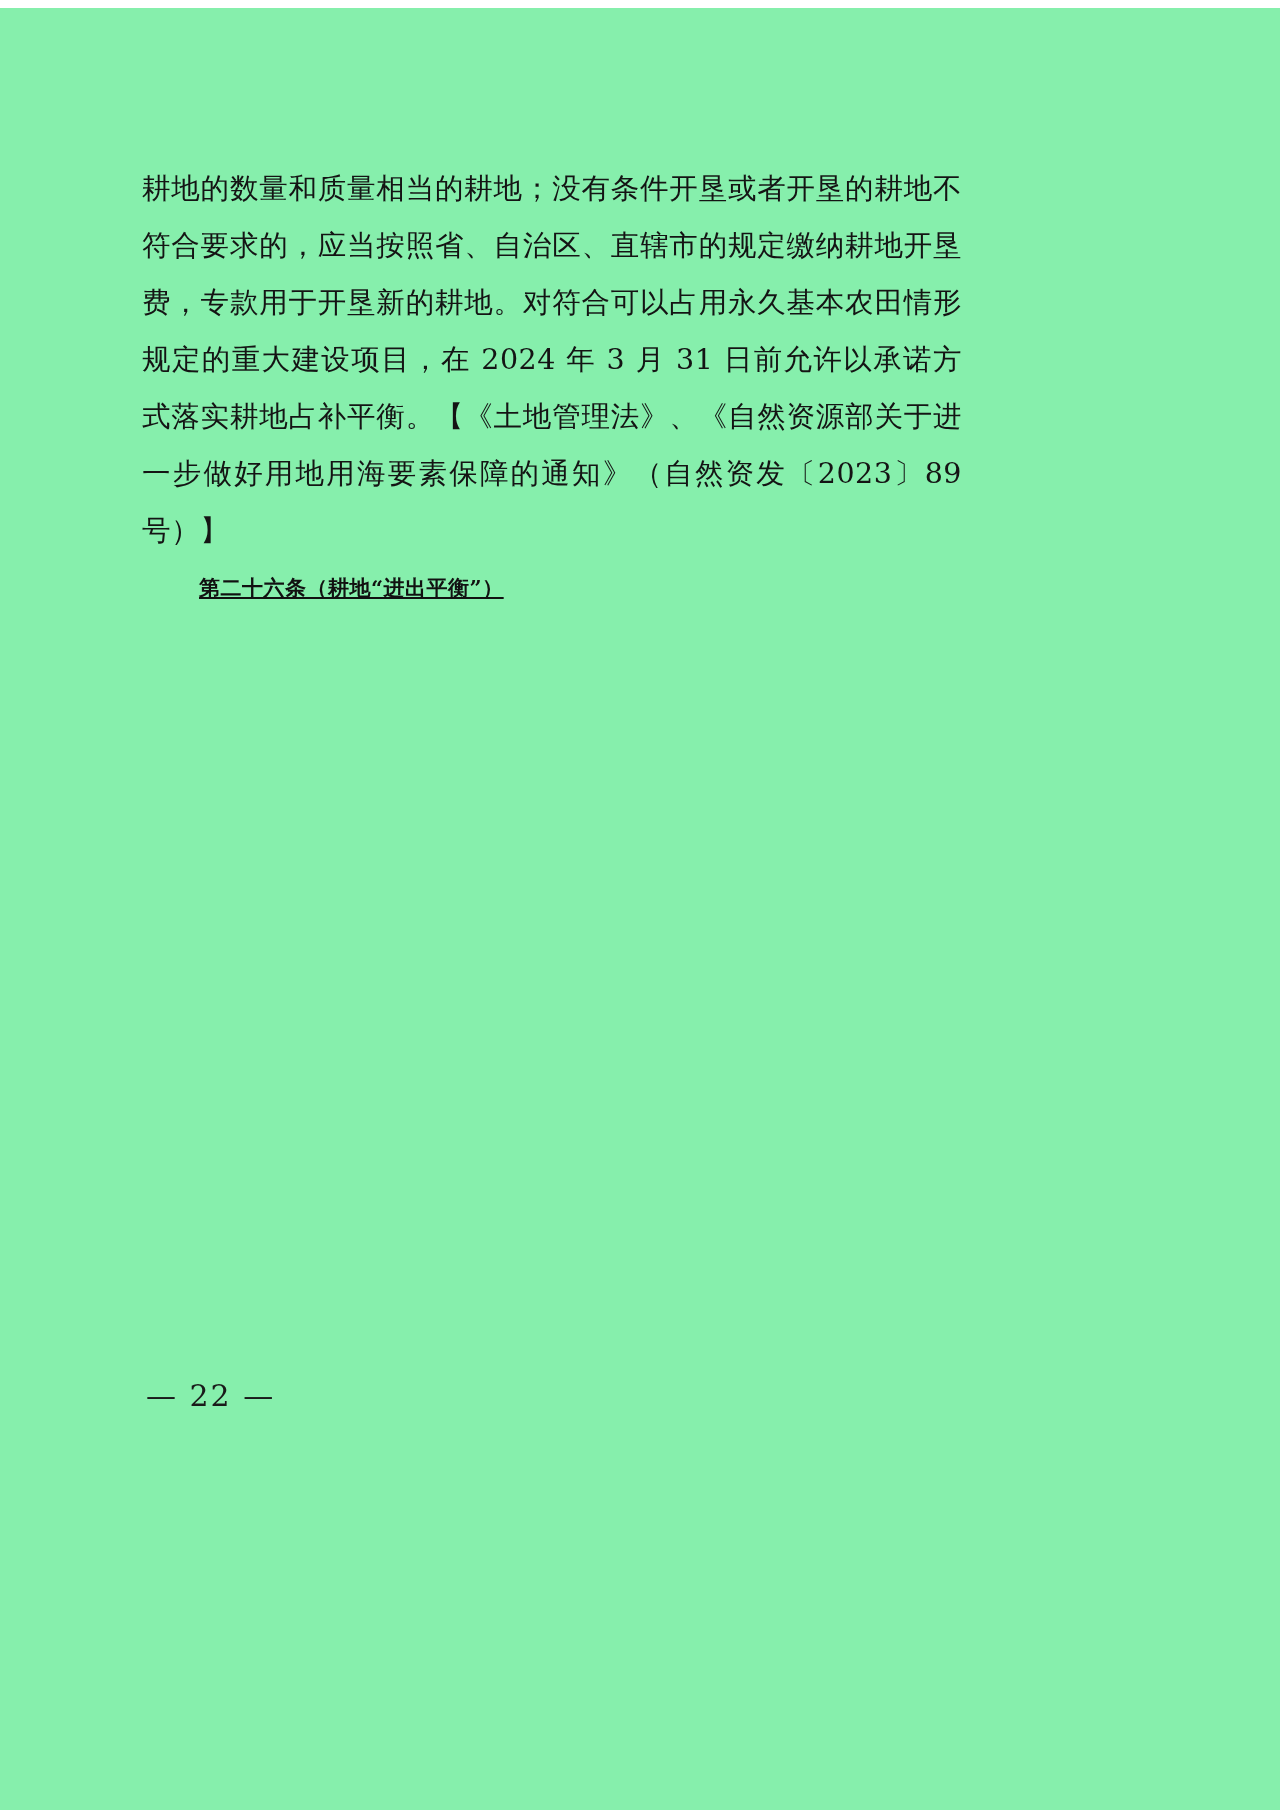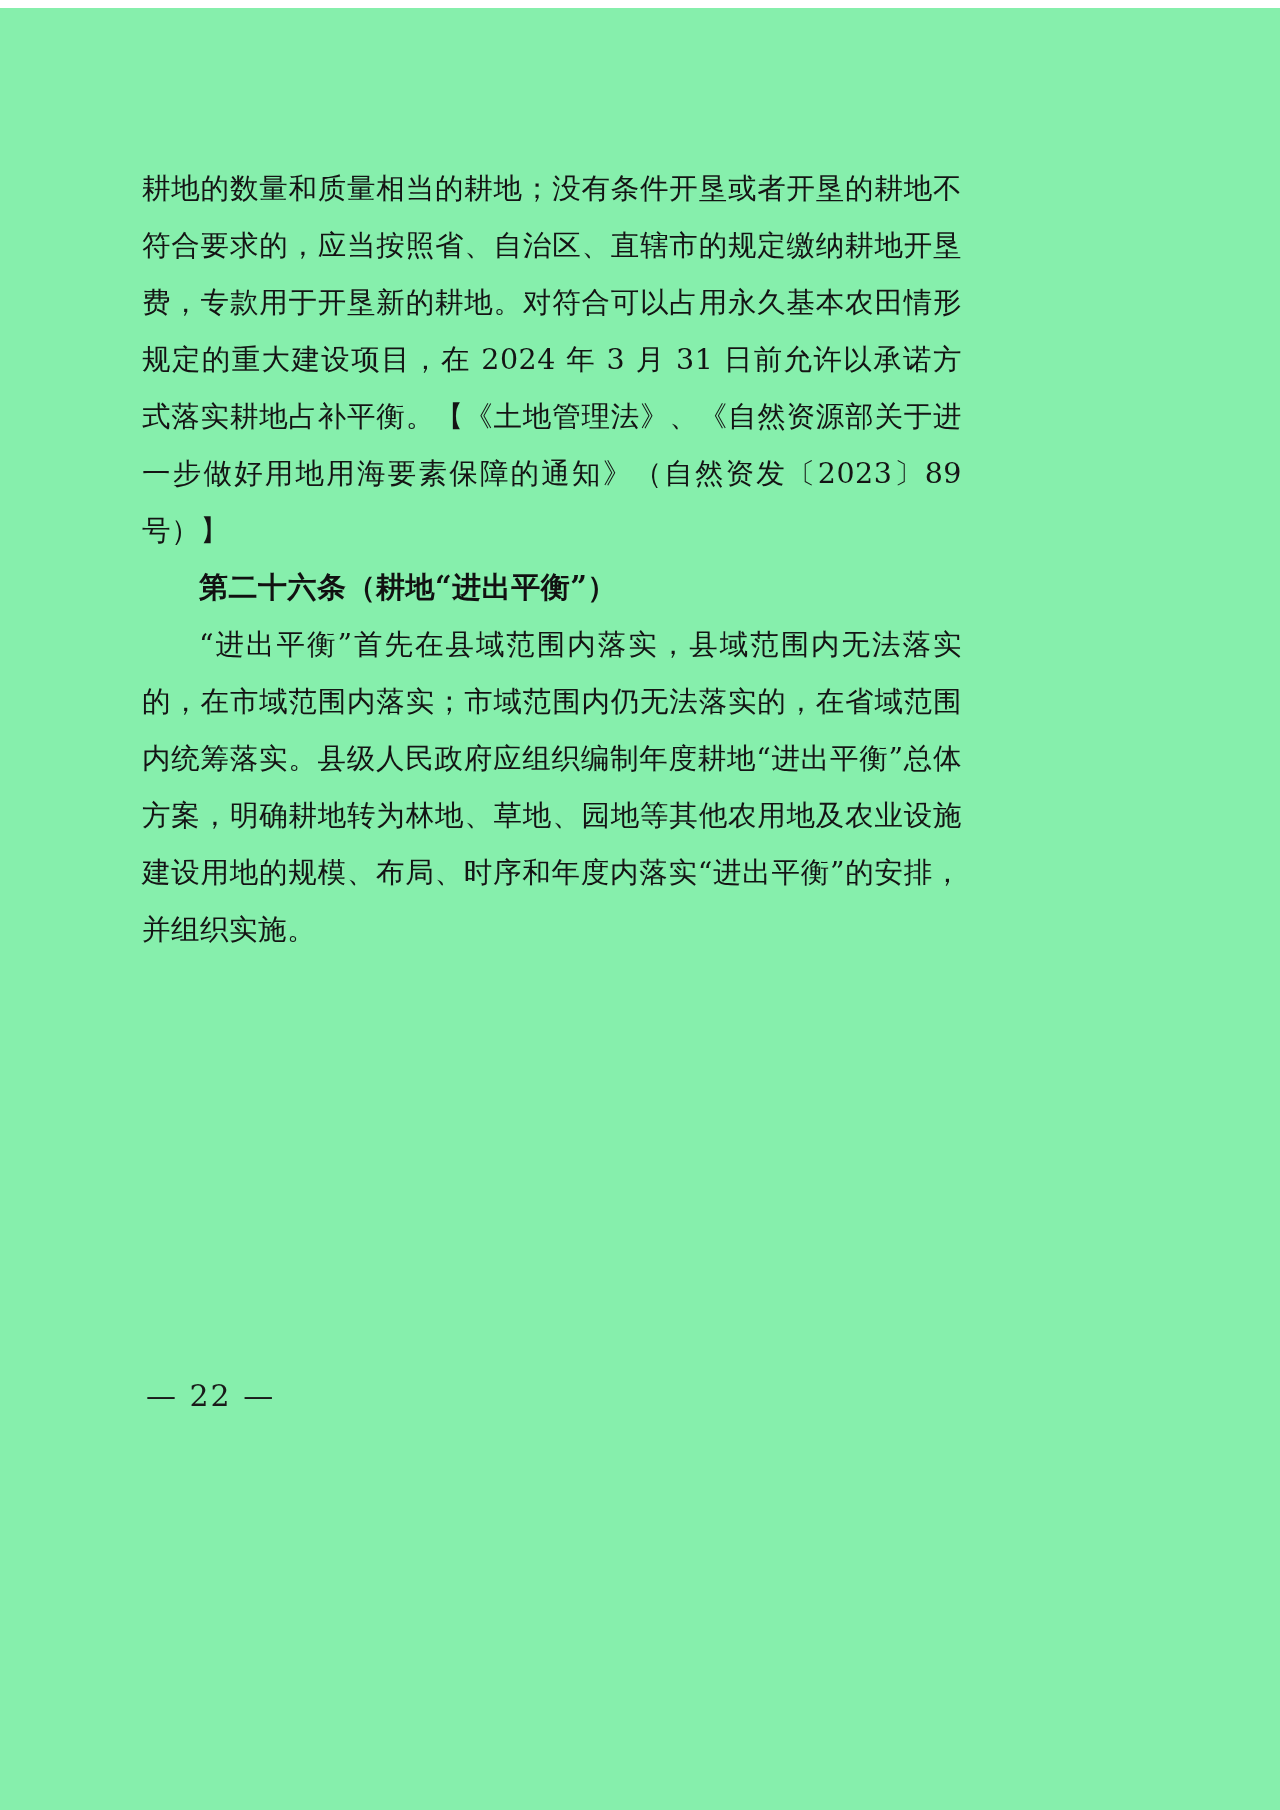--- a/index.html
+++ b/index.html
@@ -35,27 +35,28 @@
     letter-spacing: 0.5px;
     text-align: justify;
     text-justify: inter-character;
     margin: 0 0 0 0;
     color: #141414;
   }
   .indent {
     text-indent: 57px;
   }
   .heading {
-    font-size: 29px;
+    font-size: 21px;
     line-height: 57px;
     letter-spacing: 0.5px;
     font-weight: bold;
     text-indent: 57px;
     margin: 0;
     color: #111;
+    text-decoration: underline;
   }
   .footer {
     position: absolute;
     left: 142px;
     top: 1370px;
     width: 820px;
     text-align: left;
     font-size: 30px;
     letter-spacing: 2px;
     color: #1a1a1a;
@@ -65,18 +66,17 @@
     padding-left: 4px;
   }
 </style>
 </head>
 <body>
 
 <div class="page">
   <div class="content">
     <p class="para">耕地的数量和质量相当的耕地；没有条件开垦或者开垦的耕地不符合要求的，应当按照省、自治区、直辖市的规定缴纳耕地开垦费，专款用于开垦新的耕地。对符合可以占用永久基本农田情形规定的重大建设项目，在 2024 年 3 月 31 日前允许以承诺方式落实耕地占补平衡。【《土地管理法》、《自然资源部关于进一步做好用地用海要素保障的通知》（自然资发〔2023〕89 号）】</p>
     <p class="heading">第二十六条（耕地“进出平衡”）</p>
-    <p class="para indent">“进出平衡”首先在县域范围内落实，县域范围内无法落实的，在市域范围内落实；市域范围内仍无法落实的，在省域范围内统筹落实。县级人民政府应组织编制年度耕地“进出平衡”总体方案，明确耕地转为林地、草地、园地等其他农用地及农业设施建设用地的规模、布局、时序和年度内落实“进出平衡”的安排，并组织实施。</p>
   </div>
   <div class="footer">
     <span class="footer-inner">— 22 —</span>
   </div>
 </div>
 
 </body></html>

